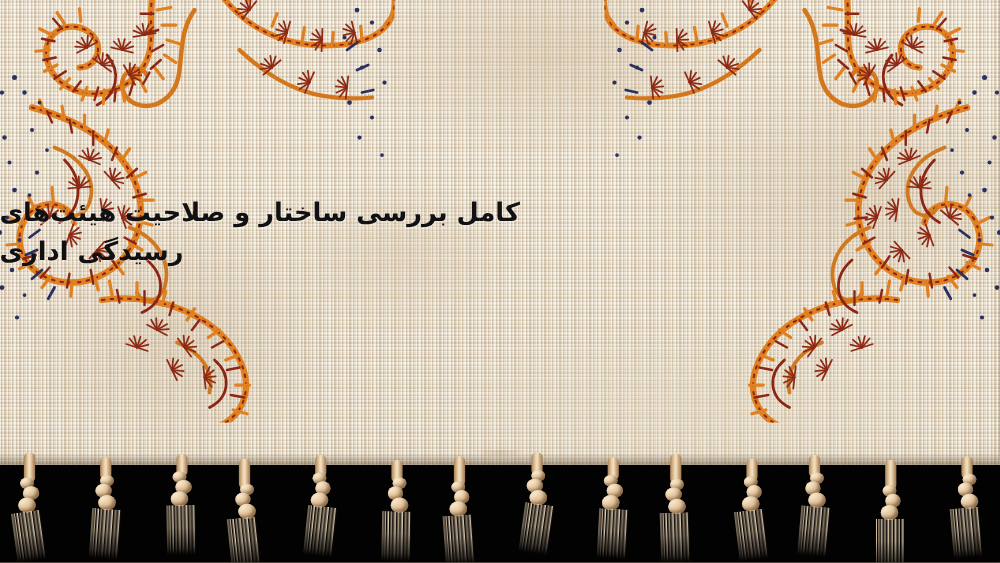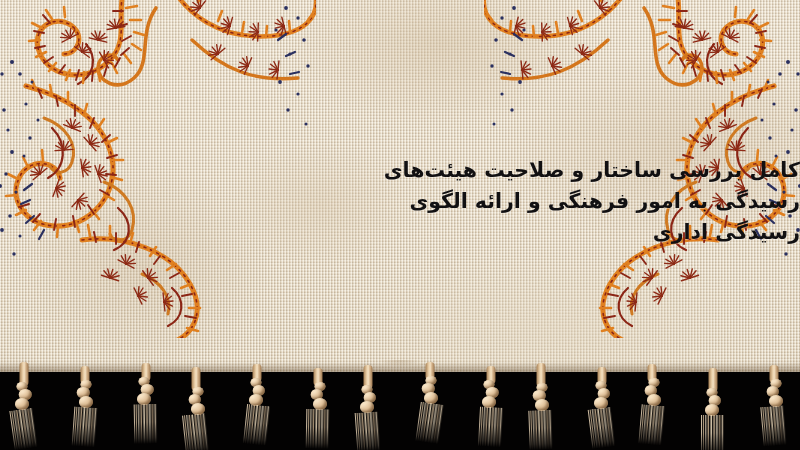--- a/index.html
+++ b/index.html
@@ -69,21 +69,21 @@
 
   
   .emb{position:absolute;z-index:7;pointer-events:none;}
   .emb-tl{left:-14px;top:-22px;width:330px;height:360px;}
   .emb-tr{right:-14px;top:-22px;width:330px;height:360px;transform:scaleX(-1);}
 
   
   .title-block{
     position:absolute;z-index:9;
     left:0;right:0;top:155px;
-    text-align:right;
+    text-align:left;
     direction:rtl;
   }
   .title-line{
     display:block;
     color:#111012;
     font-size:20.5px;
     font-weight:bold;
     line-height:31px;
     letter-spacing:0px;
     text-shadow:0 1px 0 rgba(255,250,240,.35);
@@ -580,21 +580,20 @@
         <line x1="58" y1="252" x2="53" y2="261"></line>
         <line x1="292" y1="62" x2="300" y2="56"></line>
         <line x1="300" y1="78" x2="309" y2="74"></line>
         <line x1="304" y1="96" x2="313" y2="94"></line>
       </g>
     </svg>
   </div>
 
   <div class="title-block">
     <span class="title-line">کامل بررسی ساختار و صلاحیت هیئت‌های</span>
-    <span class="title-line">رسیدگی به امور فرهنگی و ارائه الگوی</span>
     <span class="title-line">رسیدگی اداری</span>
   </div>
 
   <div class="fringe" id="fringe">
       <div class="tassel" style="left: 1.57143px; top: 2px; width: 44px; height: 90px;">
         <div class="cord" style="top: 0px; height: 24px;"></div>
         <div class="knot" style="width: 11px; height: 9.46px; top: 20px; margin-left: -1.5px;"></div>
         <div class="knot" style="width: 12.5px; height: 10.75px; top: 27.48px; margin-left: 1.5px;"></div>
         <div class="knot" style="width: 14px; height: 12.04px; top: 35.98px; margin-left: -1.5px;"></div>
         <div class="skirt" style="top: 46.5px; transform: translateX(-50%) rotate(-8deg);"></div>

